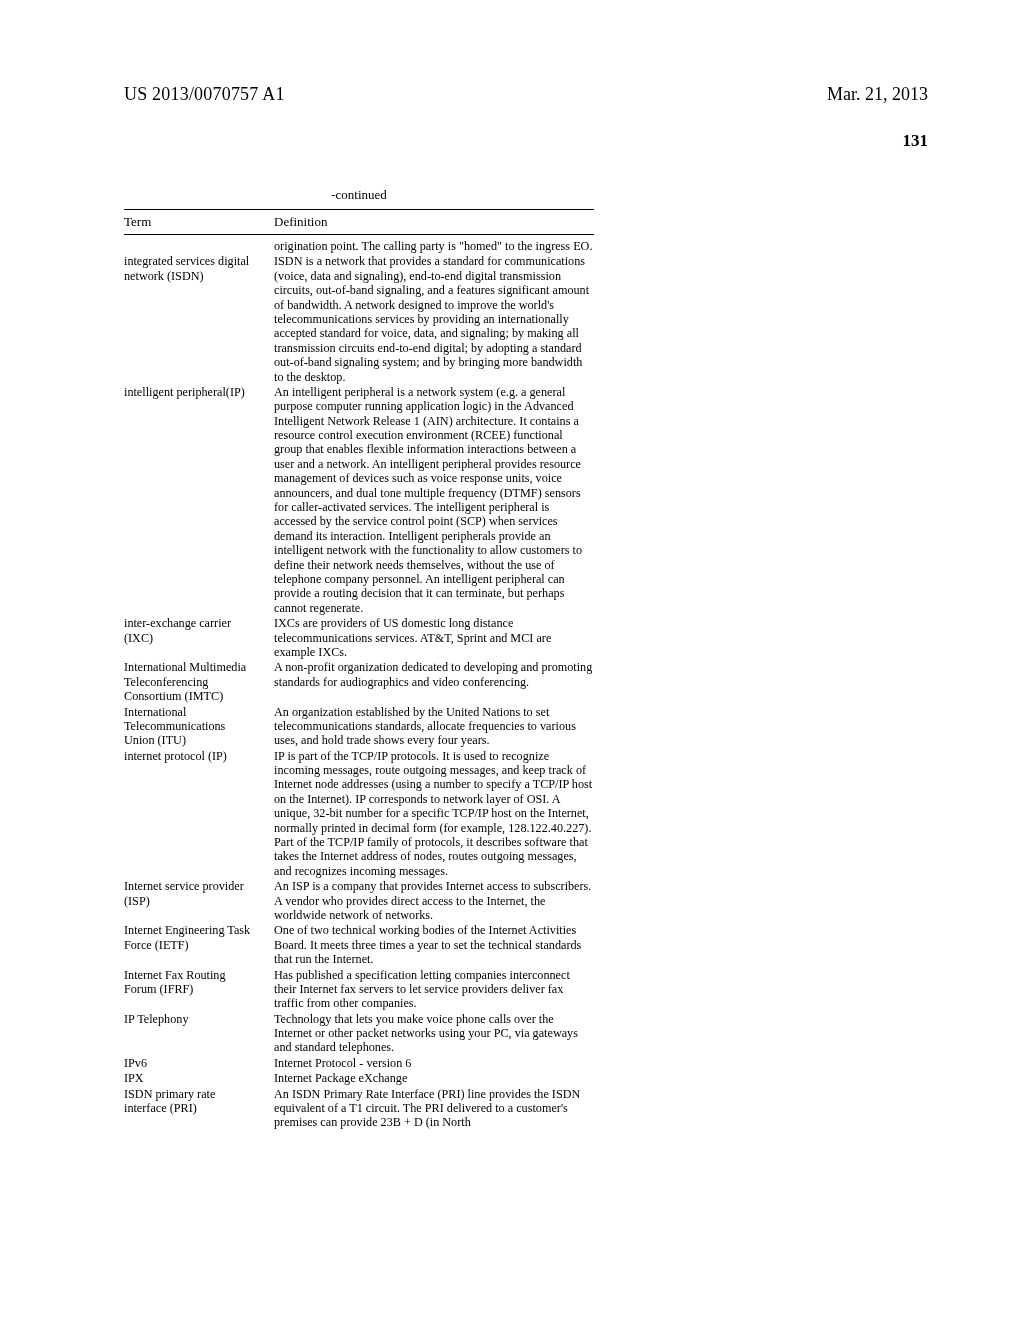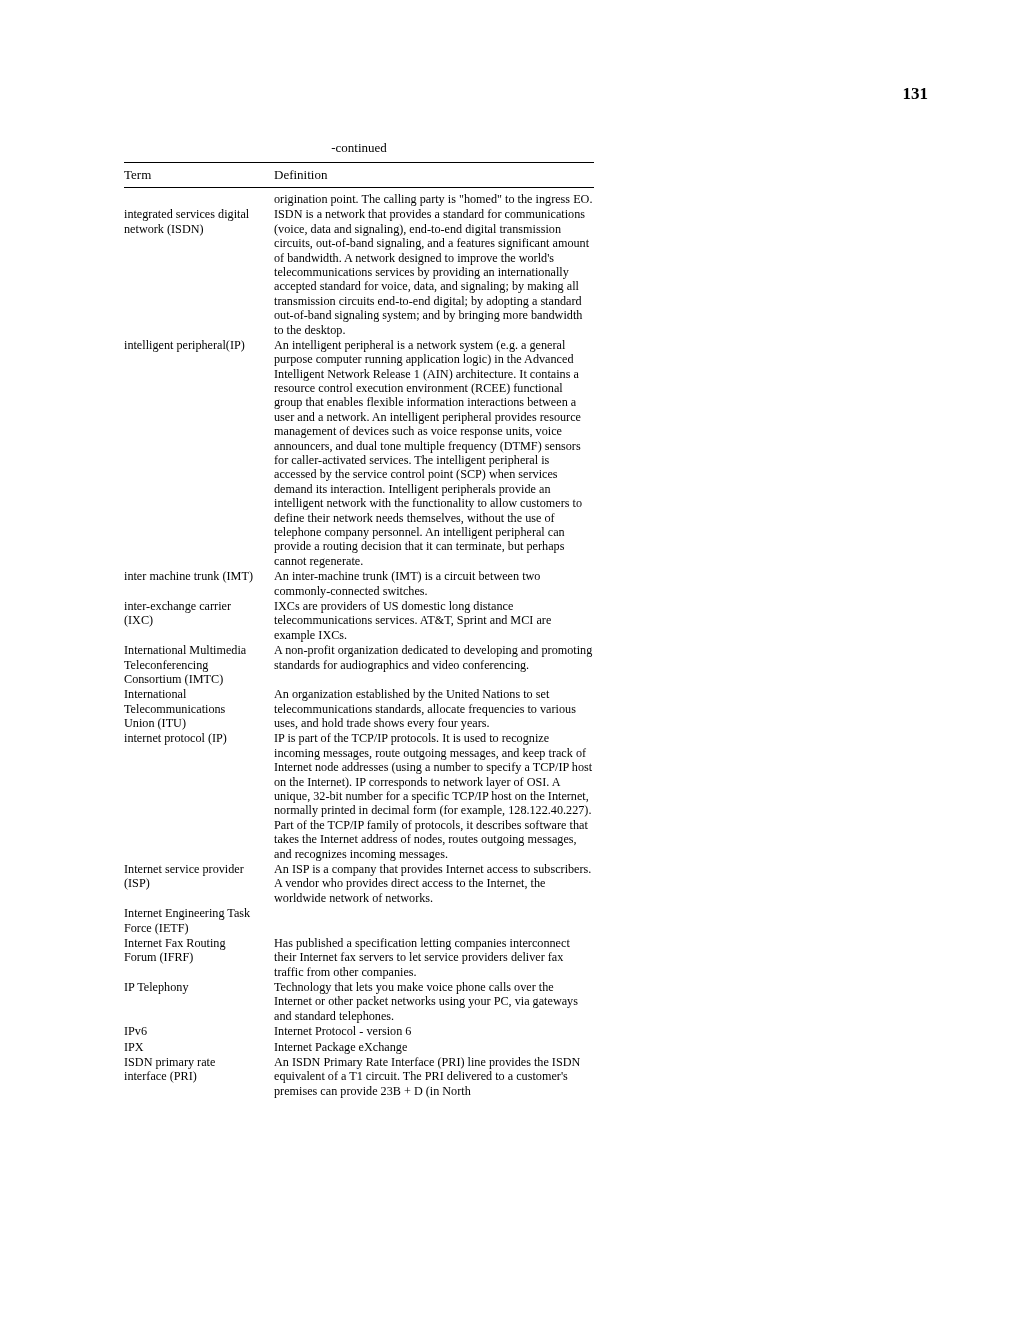--- a/index.html
+++ b/index.html
@@ -77,20 +77,24 @@
   }
   .col-def {
     flex: 1;
   }
 </style>
 </head>
 <body>
 
 <div class="page">
 
+  <div class="header">
+    <div class="pubnum">US 2013/0070757 A1</div>
+    <div class="pubdate">Mar. 21, 2013</div>
+  </div>
 
   <div class="pagenum">131</div>
 
   <div class="table-wrap">
     <div class="continued">-continued</div>
     <hr class="rule-thick">
     <div class="thead">
       <div class="col-term">Term</div>
       <div class="col-def">Definition</div>
     </div>
@@ -102,24 +106,20 @@
         </div>
         <div class="row">
           <div class="col-term">integrated services digital network (ISDN)</div>
           <div class="col-def">ISDN is a network that provides a standard for communications (voice, data and signaling), end-to-end digital transmission circuits, out-of-band signaling, and a features significant amount of bandwidth. A network designed to improve the world's telecommunications services by providing an internationally accepted standard for voice, data, and signaling; by making all transmission circuits end-to-end digital; by adopting a standard out-of-band signaling system; and by bringing more bandwidth to the desktop.</div>
         </div>
         <div class="row">
           <div class="col-term">intelligent peripheral(IP)</div>
           <div class="col-def">An intelligent peripheral is a network system (e.g. a general purpose computer running application logic) in the Advanced Intelligent Network Release 1 (AIN) architecture. It contains a resource control execution environment (RCEE) functional group that enables flexible information interactions between a user and a network. An intelligent peripheral provides resource management of devices such as voice response units, voice announcers, and dual tone multiple frequency (DTMF) sensors for caller-activated services. The intelligent peripheral is accessed by the service control point (SCP) when services demand its interaction. Intelligent peripherals provide an intelligent network with the functionality to allow customers to define their network needs themselves, without the use of telephone company personnel. An intelligent peripheral can provide a routing decision that it can terminate, but perhaps cannot regenerate.</div>
         </div>
         <div class="row">
-          <div class="col-term">inter machine trunk (IMT)</div>
-          <div class="col-def">An inter-machine trunk (IMT) is a circuit between two commonly-connected switches.</div>
-        </div>
-        <div class="row">
           <div class="col-term">inter-exchange carrier (IXC)</div>
           <div class="col-def">IXCs are providers of US domestic long distance telecommunications services. AT&amp;T, Sprint and MCI are example IXCs.</div>
         </div>
         <div class="row">
           <div class="col-term">International Multimedia Teleconferencing Consortium (IMTC)</div>
           <div class="col-def">A non-profit organization dedicated to developing and promoting standards for audiographics and video conferencing.</div>
         </div>
         <div class="row">
           <div class="col-term">International Telecommunications Union (ITU)</div>
           <div class="col-def">An organization established by the United Nations to set telecommunications standards, allocate frequencies to various uses, and hold trade shows every four years.</div>
@@ -127,20 +127,21 @@
         <div class="row">
           <div class="col-term">internet protocol (IP)</div>
           <div class="col-def">IP is part of the TCP/IP protocols. It is used to recognize incoming messages, route outgoing messages, and keep track of Internet node addresses (using a number to specify a TCP/IP host on the Internet). IP corresponds to network layer of OSI. A unique, 32-bit number for a specific TCP/IP host on the Internet, normally printed in decimal form (for example, 128.122.40.227). Part of the TCP/IP family of protocols, it describes software that takes the Internet address of nodes, routes outgoing messages, and recognizes incoming messages.</div>
         </div>
         <div class="row">
           <div class="col-term">Internet service provider (ISP)</div>
           <div class="col-def">An ISP is a company that provides Internet access to subscribers. A vendor who provides direct access to the Internet, the worldwide network of networks.</div>
         </div>
         <div class="row">
           <div class="col-term">Internet Engineering Task Force (IETF)</div>
+          <div class="col-def">One of two technical working bodies of the Internet Activities Board. It meets three times a year to set the technical standards that run the Internet.</div>
         </div>
         <div class="row">
           <div class="col-term">Internet Fax Routing Forum (IFRF)</div>
           <div class="col-def">Has published a specification letting companies interconnect their Internet fax servers to let service providers deliver fax traffic from other companies.</div>
         </div>
         <div class="row">
           <div class="col-term">IP Telephony</div>
           <div class="col-def">Technology that lets you make voice phone calls over the Internet or other packet networks using your PC, via gateways and standard telephones.</div>
         </div>
         <div class="row">

